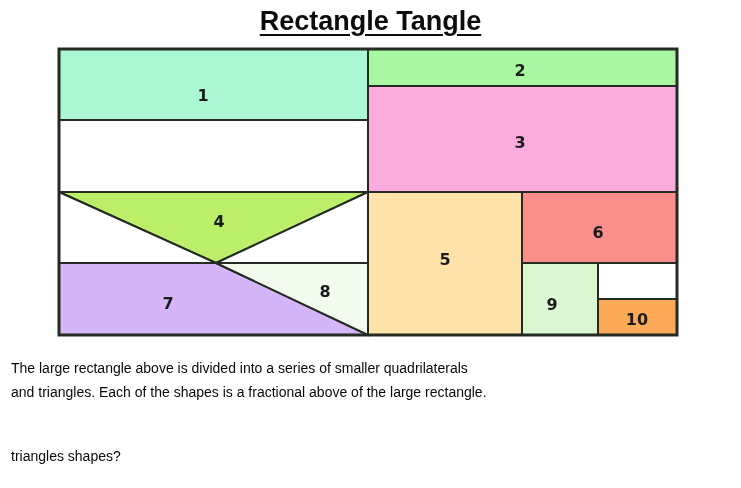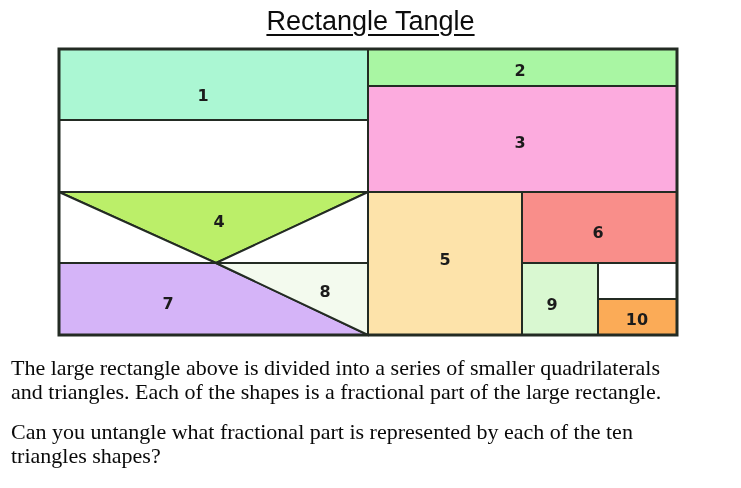--- a/index.html
+++ b/index.html
@@ -16,45 +16,45 @@
     overflow: hidden;
   }
   .title {
     position: absolute;
     top: 6px;
     left: 0;
     width: 741px;
     margin: 0;
     text-align: center;
     font-size: 27px;
-    font-weight: 400;
+    font-weight: 700;
     color: #0c0c0c;
     text-decoration: underline;
     text-underline-offset: 4px;
     font-family: "Liberation Sans", sans-serif;
   }
   #diagram {
     position: absolute;
     top: 0;
     left: 0;
   }
   #diagram text {
     font-family: "DejaVu Sans", sans-serif;
     font-weight: 700;
     font-size: 16px;
   }
   .body-text p {
     position: absolute;
     left: 11px;
     width: 724px;
     margin: 0;
-    font-size: 22px;
+    font-size: 14px;
     line-height: 24px;
     color: #090909;
-    font-family: Liberation Serif, serif;
+    font-family: Liberation Sans, sans-serif;
   }
   .para-1 { top: 356px; }
   .para-2 { top: 420px; }
 </style>
 </head>
 <body>
 
 <div class="page">
 
   <svg id="diagram" width="741" height="345" viewBox="0 0 741 345">
@@ -81,17 +81,17 @@
       <text x="598" y="232" fill="#1b1b1b" text-anchor="middle" dominant-baseline="central">6</text>
       <text x="168" y="303" fill="#1b1b1b" text-anchor="middle" dominant-baseline="central">7</text>
       <text x="325" y="291" fill="#1b1b1b" text-anchor="middle" dominant-baseline="central">8</text>
       <text x="552" y="304" fill="#1b1b1b" text-anchor="middle" dominant-baseline="central">9</text>
       <text x="637" y="319" fill="#1b1b1b" text-anchor="middle" dominant-baseline="central">10</text>
     </svg>
 
   <h1 class="title">Rectangle Tangle</h1>
 
   <div class="body-text">
-    <p class="para-1"><span>The large rectangle above is divided into a series of smaller quadrilaterals</span><br><span>and triangles. Each of the shapes is a fractional part of the large rectangle.</span></p>
-    <p class="para-2"><span>Can you untangle what fractional part is represented by each of the ten</span><br><span>triangles shapes?</span></p>
+    <p class="para-1"><span>The large rectangle above is divided into a series of smaller quadrilaterals</span><br><span>and triangles. Each of the shapes is a fractional above of the large rectangle.</span></p>
+    <p class="para-2"><br><span>triangles shapes?</span></p>
   </div>
 
 </div>
 
 </body></html>

